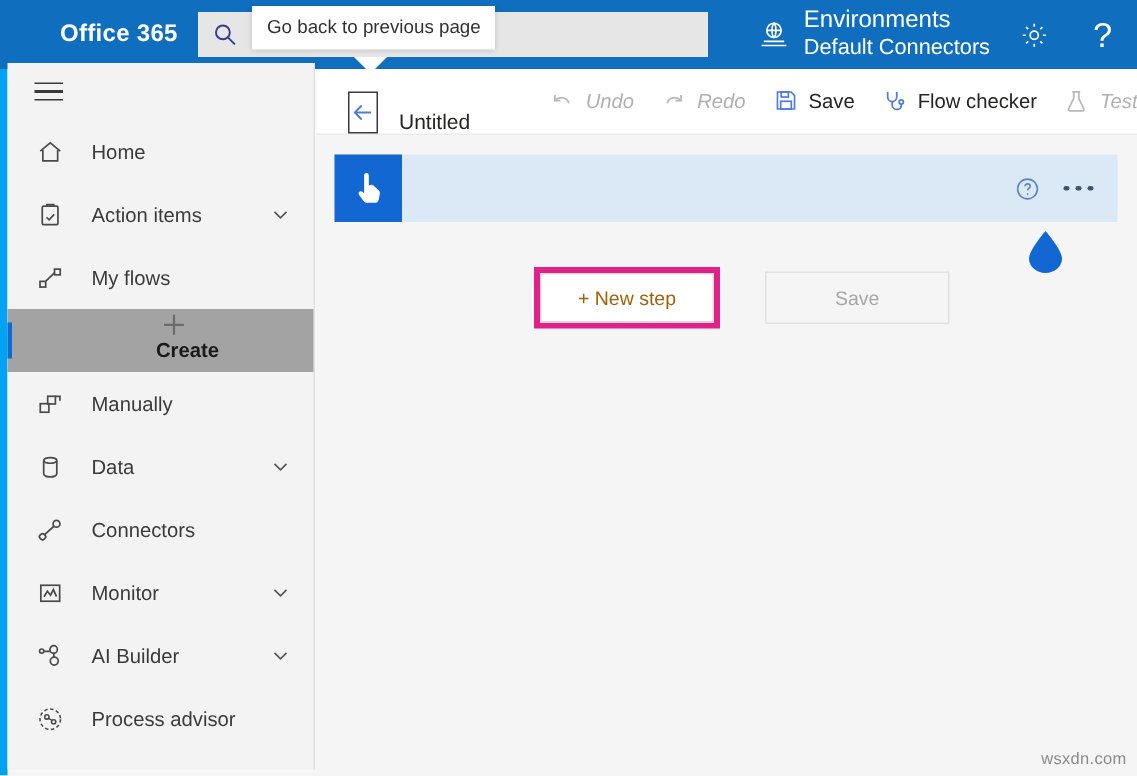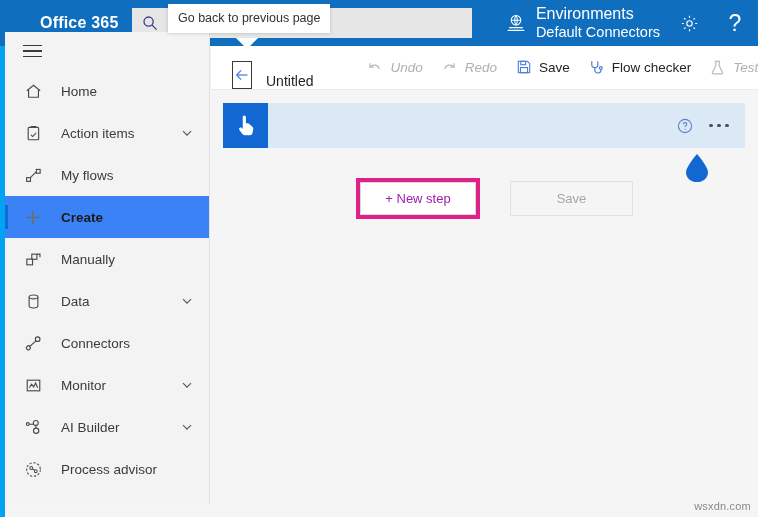--- a/index.html
+++ b/index.html
@@ -65,39 +65,39 @@
   }
 
   
   .accent-strip {
     position: absolute; left: 0; top: 46px; width: 5px; height: 471px;
     background: #00a2f3;
   }
 
   
   .sidebar {
-    position: absolute; left: 5px; top: 32px; width: 205px; height: 471px;
+    position: absolute; left: 5px; top: 42px; width: 205px; height: 471px;
     background: #f3f3f3; border-right: 1px solid #e2e2e2;
   }
   .hamburger-row {
     height: 38px; display: flex; align-items: center; padding-left: 18px;
   }
   .hamburger { width: 19px; height: 13px; position: relative; }
   .hamburger i {
     position: absolute; left: 0; width: 19px; height: 1.6px; background: #3a3a3a;
   }
   .hamburger i:nth-child(1) { top: 0; }
   .hamburger i:nth-child(2) { top: 5.5px; }
   .hamburger i:nth-child(3) { top: 11px; }
 
   .nav-item {
     position: relative; height: 42px; display: flex; align-items: center;
     padding-left: 18px; cursor: default;
   }
-  .nav-item.selected { background: #3b82f6; }
+  .nav-item.selected { background: #a3a3a3; flex-direction: column; }
   .nav-item.selected .sel-bar {
     position: absolute; left: 0; top: 9px; width: 3px; height: 24px; background: #0b6cd4;
   }
   .nav-ico {
     width: 20px; height: 20px; flex: 0 0 20px; color: #4a4a4a;
     display: flex; align-items: center; justify-content: center;
   }
   .nav-ico svg { display: block; }
   .nav-label {
     margin-left: 18px; font-size: 13.5px; color: #3b3b3b; white-space: nowrap;
@@ -167,21 +167,21 @@
   .drop svg { display: block; }
 
   
   .btn-row { position: absolute; left: 145px; top: 88px; display: flex; align-items: center; }
   .newstep-wrap {
     border: 4px solid #e0218a; background: #ffffff; padding: 0;
   }
   .newstep-btn {
     width: 116px; height: 33px; background: #ffffff; border: 1px solid #d9d9d9;
     display: flex; align-items: center; justify-content: center;
-    font-size: 13px; color: #a21caf; white-space: nowrap;
+    font-size: 13px; color: #a16207; white-space: nowrap;
   }
   .save-btn {
     width: 123px; height: 35px; margin-left: 30px; background: #f5f5f5;
     border: 1px solid #e3e1df;
     display: flex; align-items: center; justify-content: center;
     font-size: 13px; color: #a6a6a6; white-space: nowrap;
   }
 
   
   .watermark {

